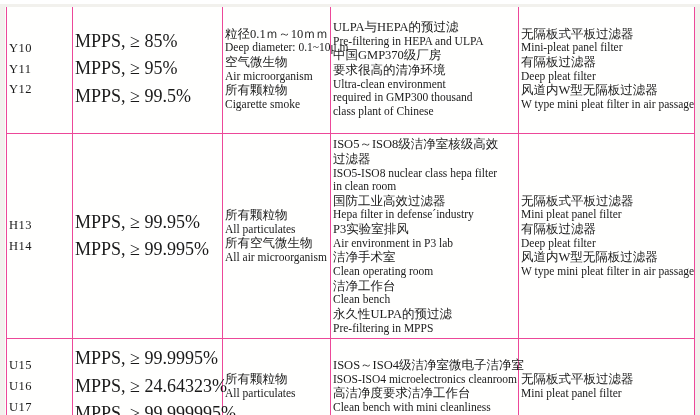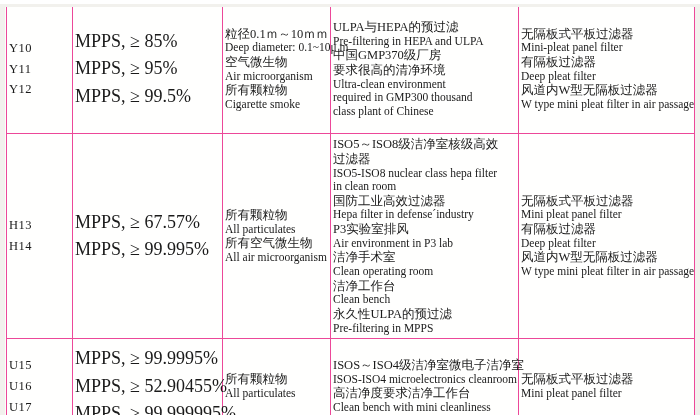--- a/index.html
+++ b/index.html
@@ -153,21 +153,21 @@
 
       <tr class="group-b">
         <td class="model-cell">
           <span class="sub-rows">
             <span class="sr">H13</span>
             <span class="sr">H14</span>
           </span>
         </td>
         <td class="eff-cell">
           <span class="sub-rows">
-            <span class="sr">MPPS, ≥ 67.57%</span>
+            <span class="sr">MPPS, ≥ 99.95%</span>
             <span class="sr">MPPS, ≥ 99.995%</span>
           </span>
         </td>
         <td class="pad-cell">
           <span class="cell-lines">
             <span class="ln zh">所有颗粒物</span>
             <span class="ln en">All particulates</span>
             <span class="ln zh">所有空气微生物</span>
             <span class="ln en">All air microorganism</span>
           </span>
@@ -206,21 +206,21 @@
         <td class="model-cell">
           <span class="sub-rows">
             <span class="sr">U15</span>
             <span class="sr">U16</span>
             <span class="sr">U17</span>
           </span>
         </td>
         <td class="eff-cell">
           <span class="sub-rows">
             <span class="sr">MPPS, ≥ 99.9995%</span>
-            <span class="sr">MPPS, ≥ 52.90455%</span>
+            <span class="sr">MPPS, ≥ 24.64323%</span>
             <span class="sr">MPPS, ≥ 99.999995%</span>
           </span>
         </td>
         <td class="pad-cell">
           <span class="cell-lines">
             <span class="ln zh">所有颗粒物</span>
             <span class="ln en">All particulates</span>
           </span>
         </td>
         <td class="pad-cell">

